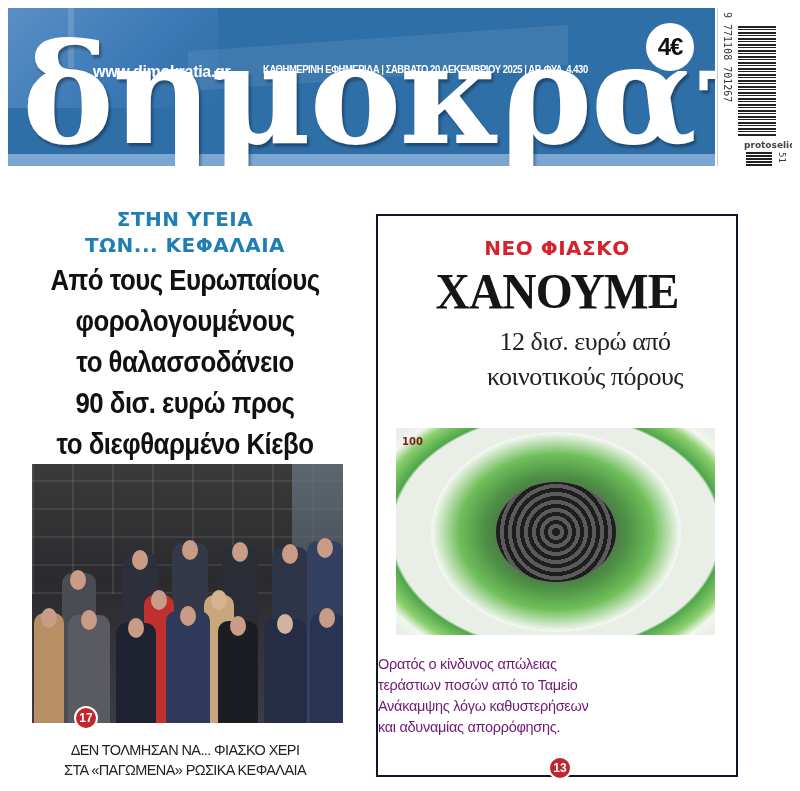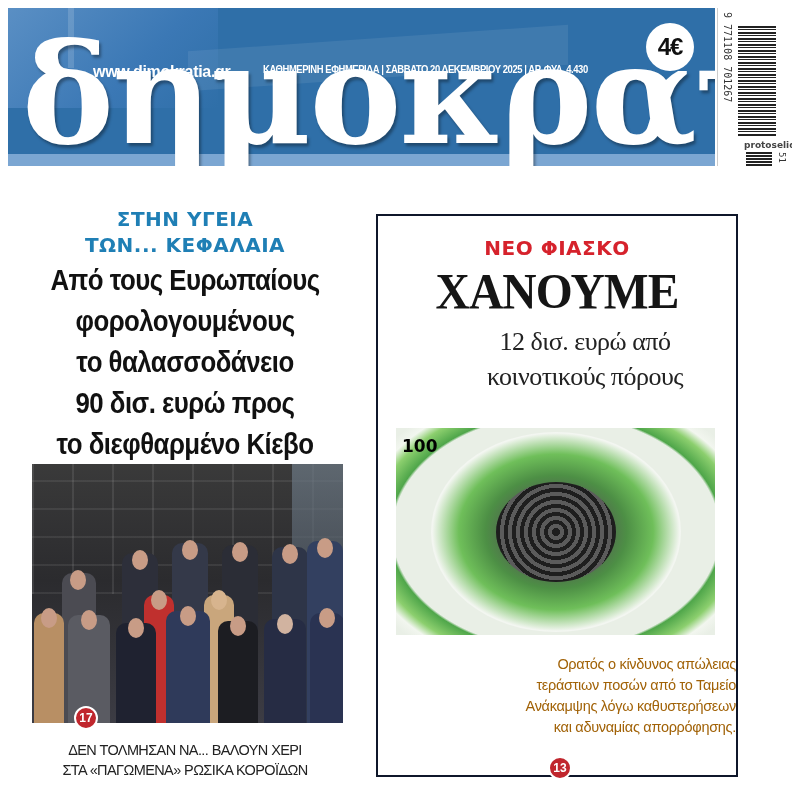--- a/index.html
+++ b/index.html
@@ -40,21 +40,21 @@
   .badge-17 { left: 28px; top: 706px; margin-left: 46px; }
   .caption-left { position: absolute; left: 20px; top: 740px; width: 330px; text-align: center; font-family: "Liberation Sans", sans-serif; font-size: 14.5px; color: #222; line-height: 20px; letter-spacing: -0.6px; }
 
   
   .box { position: absolute; left: 376px; top: 214px; width: 362px; height: 563px; border: 2px solid #0f172a; background: #fff; }
   .box-kicker { position: absolute; left: 0; top: 20px; width: 100%; text-align: center; font-family: "DejaVu Sans", sans-serif; font-weight: bold; font-size: 20px; color: #d6222c; letter-spacing: 0.5px; }
   .box-headline { position: absolute; left: 0; top: 50px; width: 100%; text-align: center; font-family: "Liberation Serif", serif; font-weight: bold; font-size: 50px; color: #151515; letter-spacing: -1px; line-height: 1; transform: scaleX(0.95); }
   .box-sub { position: absolute; left: 0; top: 108px; width: 100%; text-align: center; font-family: "Liberation Serif", serif; font-size: 26px; color: #222; line-height: 35px; letter-spacing: -0.5px; margin-left: 28px; }
   .illus { position: absolute; left: 18px; top: 212px; width: 319px; height: 207px; overflow: hidden; background: #e9efe6; }
   .ring { position: absolute; border-radius: 50%; left: 50%; top: 50%; transform: translate(-50%, -50%); }
-  .box-body { position: absolute; left: 0; top: 438px; width: 100%; text-align: right; font-family: "Liberation Sans", sans-serif; font-size: 14.5px; color: #a16207; line-height: 21px; letter-spacing: -0.3px; }
+  .box-body { position: absolute; left: 0; top: 438px; width: 100%; text-align: left; font-family: "Liberation Sans", sans-serif; font-size: 14.5px; color: #701a75; line-height: 21px; letter-spacing: -0.3px; }
   .badge-13 { left: 170px; top: 540px; position: absolute; }
 </style>
 </head>
 <body>
 
 <div class="masthead">
   <div class="flag-a"></div>
   <div class="flag-b"></div>
   <div class="flag-c"></div>
   <div class="bottom-strip"></div>
@@ -115,36 +115,36 @@
   <div class="person" style="left:186px;width:40px;height:102px;background:#1c1d22;"></div>
   <div class="head" style="left:198px;top:152px;"></div>
   <div class="person" style="left:232px;width:42px;height:104px;background:#262c44;"></div>
   <div class="head" style="left:245px;top:150px;background:#d1b3a0;"></div>
   <div class="person" style="left:278px;width:34px;height:110px;background:#2a3352;"></div>
   <div class="head" style="left:287px;top:144px;"></div>
 </div>
 <div class="badge badge-17">17</div>
 
 <div class="caption-left">
-  <div>ΔΕΝ ΤΟΛΜΗΣΑΝ ΝΑ... ΒΑΛΟΥΝ ΧΕΡΙ</div>
-  <div>ΣΤΑ «ΠΑΓΩΜΕΝΑ» ΡΩΣΙΚΑ ΚΟΡΟΪΔΩΝ</div>
+  <div>ΔΕΝ ΤΟΛΜΗΣΑΝ ΝΑ... ΦΙΑΣΚΟ ΧΕΡΙ</div>
+  <div>ΣΤΑ «ΠΑΓΩΜΕΝΑ» ΡΩΣΙΚΑ ΚΕΦΑΛΑΙΑ</div>
 </div>
 
 <div class="box">
   <div class="box-kicker">ΝΕΟ ΦΙΑΣΚΟ</div>
   <div class="box-headline">ΧΑΝΟΥΜΕ</div>
   <div class="box-sub">
     <div>12 δισ. ευρώ από</div>
     <div>κοινοτικούς πόρους</div>
   </div>
   <div class="illus">
     <div class="ring" style="width:420px;height:300px;background:radial-gradient(ellipse, transparent 55%, #4fa64a 56%, #8ccf6e 62%, #f2f6ef 66%, transparent 70%);"></div>
     <div class="ring" style="width:250px;height:200px;background:radial-gradient(ellipse, #2a2a2a 0%, #555 20%, #4d8f45 40%, #6fbf5a 55%, #f3f6f1 70%, #e6eee3 100%);"></div>
     <div class="ring" style="width:120px;height:100px;background:repeating-radial-gradient(circle, #1e1e1e 0px, #1e1e1e 4px, #5b5b5b 4px, #5b5b5b 8px);"></div>
-    <div style="position:absolute;left:6px;top:8px;font-family:'DejaVu Sans',sans-serif;font-size:17px;font-weight:bold;color:#000000;">100</div>
+    <div style="position:absolute;left:6px;top:8px;font-family:'DejaVu Sans',sans-serif;font-size:10px;font-weight:bold;color:#7f1d1d;">100</div>
   </div>
   <div class="box-body">
     <div>Ορατός ο κίνδυνος απώλειας</div>
     <div>τεράστιων ποσών από το Ταμείο</div>
     <div>Ανάκαμψης λόγω καθυστερήσεων</div>
     <div>και αδυναμίας απορρόφησης.</div>
   </div>
   <div class="badge badge-13">13</div>
 </div>
 

